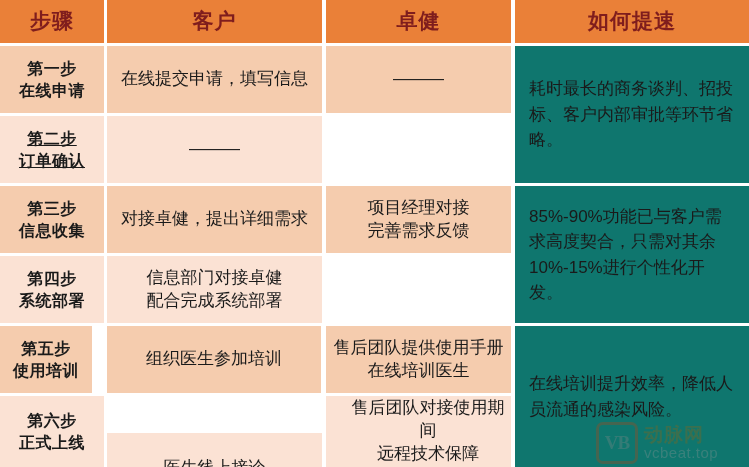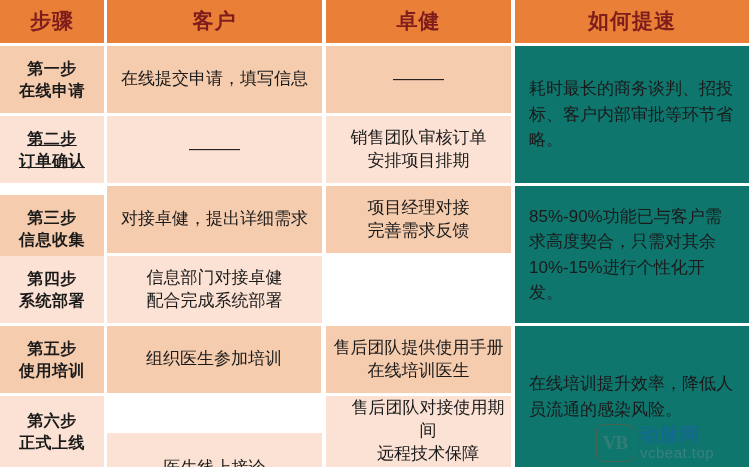--- a/index.html
+++ b/index.html
@@ -68,41 +68,41 @@
     height: 44px;
     display: flex;
     align-items: center;
     gap: 6px;
     opacity: 0.30;
     pointer-events: none;
   }
   #wm-logo {
     width: 36px;
     height: 36px;
-    border: 1px solid #c2410c;
+    border: 3px solid #c2410c;
     border-radius: 7px;
     display: flex;
     align-items: center;
     justify-content: center;
     color: #8a8a8a;
     font-weight: bold;
     font-size: 19px;
     font-family: "Liberation Serif", serif;
     letter-spacing: -1px;
   }
   #wm-text {
     display: flex;
     flex-direction: column;
     justify-content: center;
     line-height: 1.05;
   }
   #wm-cn {
     font-size: 19px;
     font-weight: bold;
-    color: #1d4ed8;
+    color: #a16207;
     letter-spacing: 1px;
   }
   #wm-en {
     font-size: 15px;
     color: #9a9a9a;
     letter-spacing: 0.5px;
   }
 </style>
 </head>
 <body>
@@ -116,39 +116,37 @@
     <div class="cell hdr" style="left:515px;top:0px; width:234px; height:43px;">如何提速</div>
 
     <div class="cell step shade-dark" style="left:0px;  top:46px; width:104px; height:67px;">第一步
 在线申请</div>
     <div class="cell body-cell shade-dark" style="left:107px;top:46px; width:215px; height:67px;">在线提交申请，填写信息</div>
     <div class="cell body-cell shade-dark" style="left:326px;top:46px; width:185px; height:67px;">———</div>
 
     <div class="cell step shade-light" style="left:0px;  top:116px; width:104px; height:67px;text-decoration:underline;">第二步
 订单确认</div>
     <div class="cell body-cell shade-light" style="left:107px;top:116px; width:215px; height:67px;">———</div>
-    <div class="cell body-cell shade-light" style="left:326px;top:116px; width:185px; height:67px;">销售团队审核订单
-安排项目排期</div>
 
     <div class="cell merge-cell" style="left:515px;top:46px; width:234px; height:137px;">耗时最长的商务谈判、招投标、客户内部审批等环节省略。</div>
 
-    <div class="cell step shade-dark" style="left:0px;  top:195px; width:104px; height:67px;">第三步
+    <div class="cell step shade-dark" style="left:0px;  top:186px; width:104px; height:67px;">第三步
 信息收集</div>
     <div class="cell body-cell shade-dark" style="left:107px;top:186px; width:215px; height:67px;">对接卓健，提出详细需求</div>
     <div class="cell body-cell shade-dark" style="left:326px;top:186px; width:185px; height:67px;">项目经理对接
 完善需求反馈</div>
 
     <div class="cell step shade-light" style="left:0px;  top:256px; width:104px; height:67px;">第四步
 系统部署</div>
     <div class="cell body-cell shade-light" style="left:107px;top:256px; width:215px; height:67px;">信息部门对接卓健
 配合完成系统部署</div>
 
     <div class="cell merge-cell" style="left:515px;top:186px; width:234px; height:137px;">85%-90%功能已与客户需求高度契合，只需对其余10%-15%进行个性化开发。</div>
 
-    <div class="cell step shade-dark" style="left:0px;  top:326px; width:104px; height:67px;">第五步
+    <div class="cell step shade-dark" style="left:0px;  top:326px; width:92px; height:67px;">第五步
 使用培训</div>
     <div class="cell body-cell shade-dark" style="left:107px;top:326px; width:214px; height:67px;">组织医生参加培训</div>
     <div class="cell body-cell shade-dark" style="left:326px;top:326px; width:185px; height:67px;">售后团队提供使用手册
 在线培训医生</div>
 
     <div class="cell step shade-light" style="left:0px;  top:396px; width:104px; height:71px;">第六步
 正式上线</div>
     <div class="cell body-cell shade-light" style="left:107px;top:396px; width:215px; height:71px;margin-top:37px;">医生线上接诊</div>
     <div class="cell body-cell shade-light" style="left:326px;top:396px; width:185px; height:71px;padding-left:25px;">售后团队对接使用期间
 远程技术保障</div>

